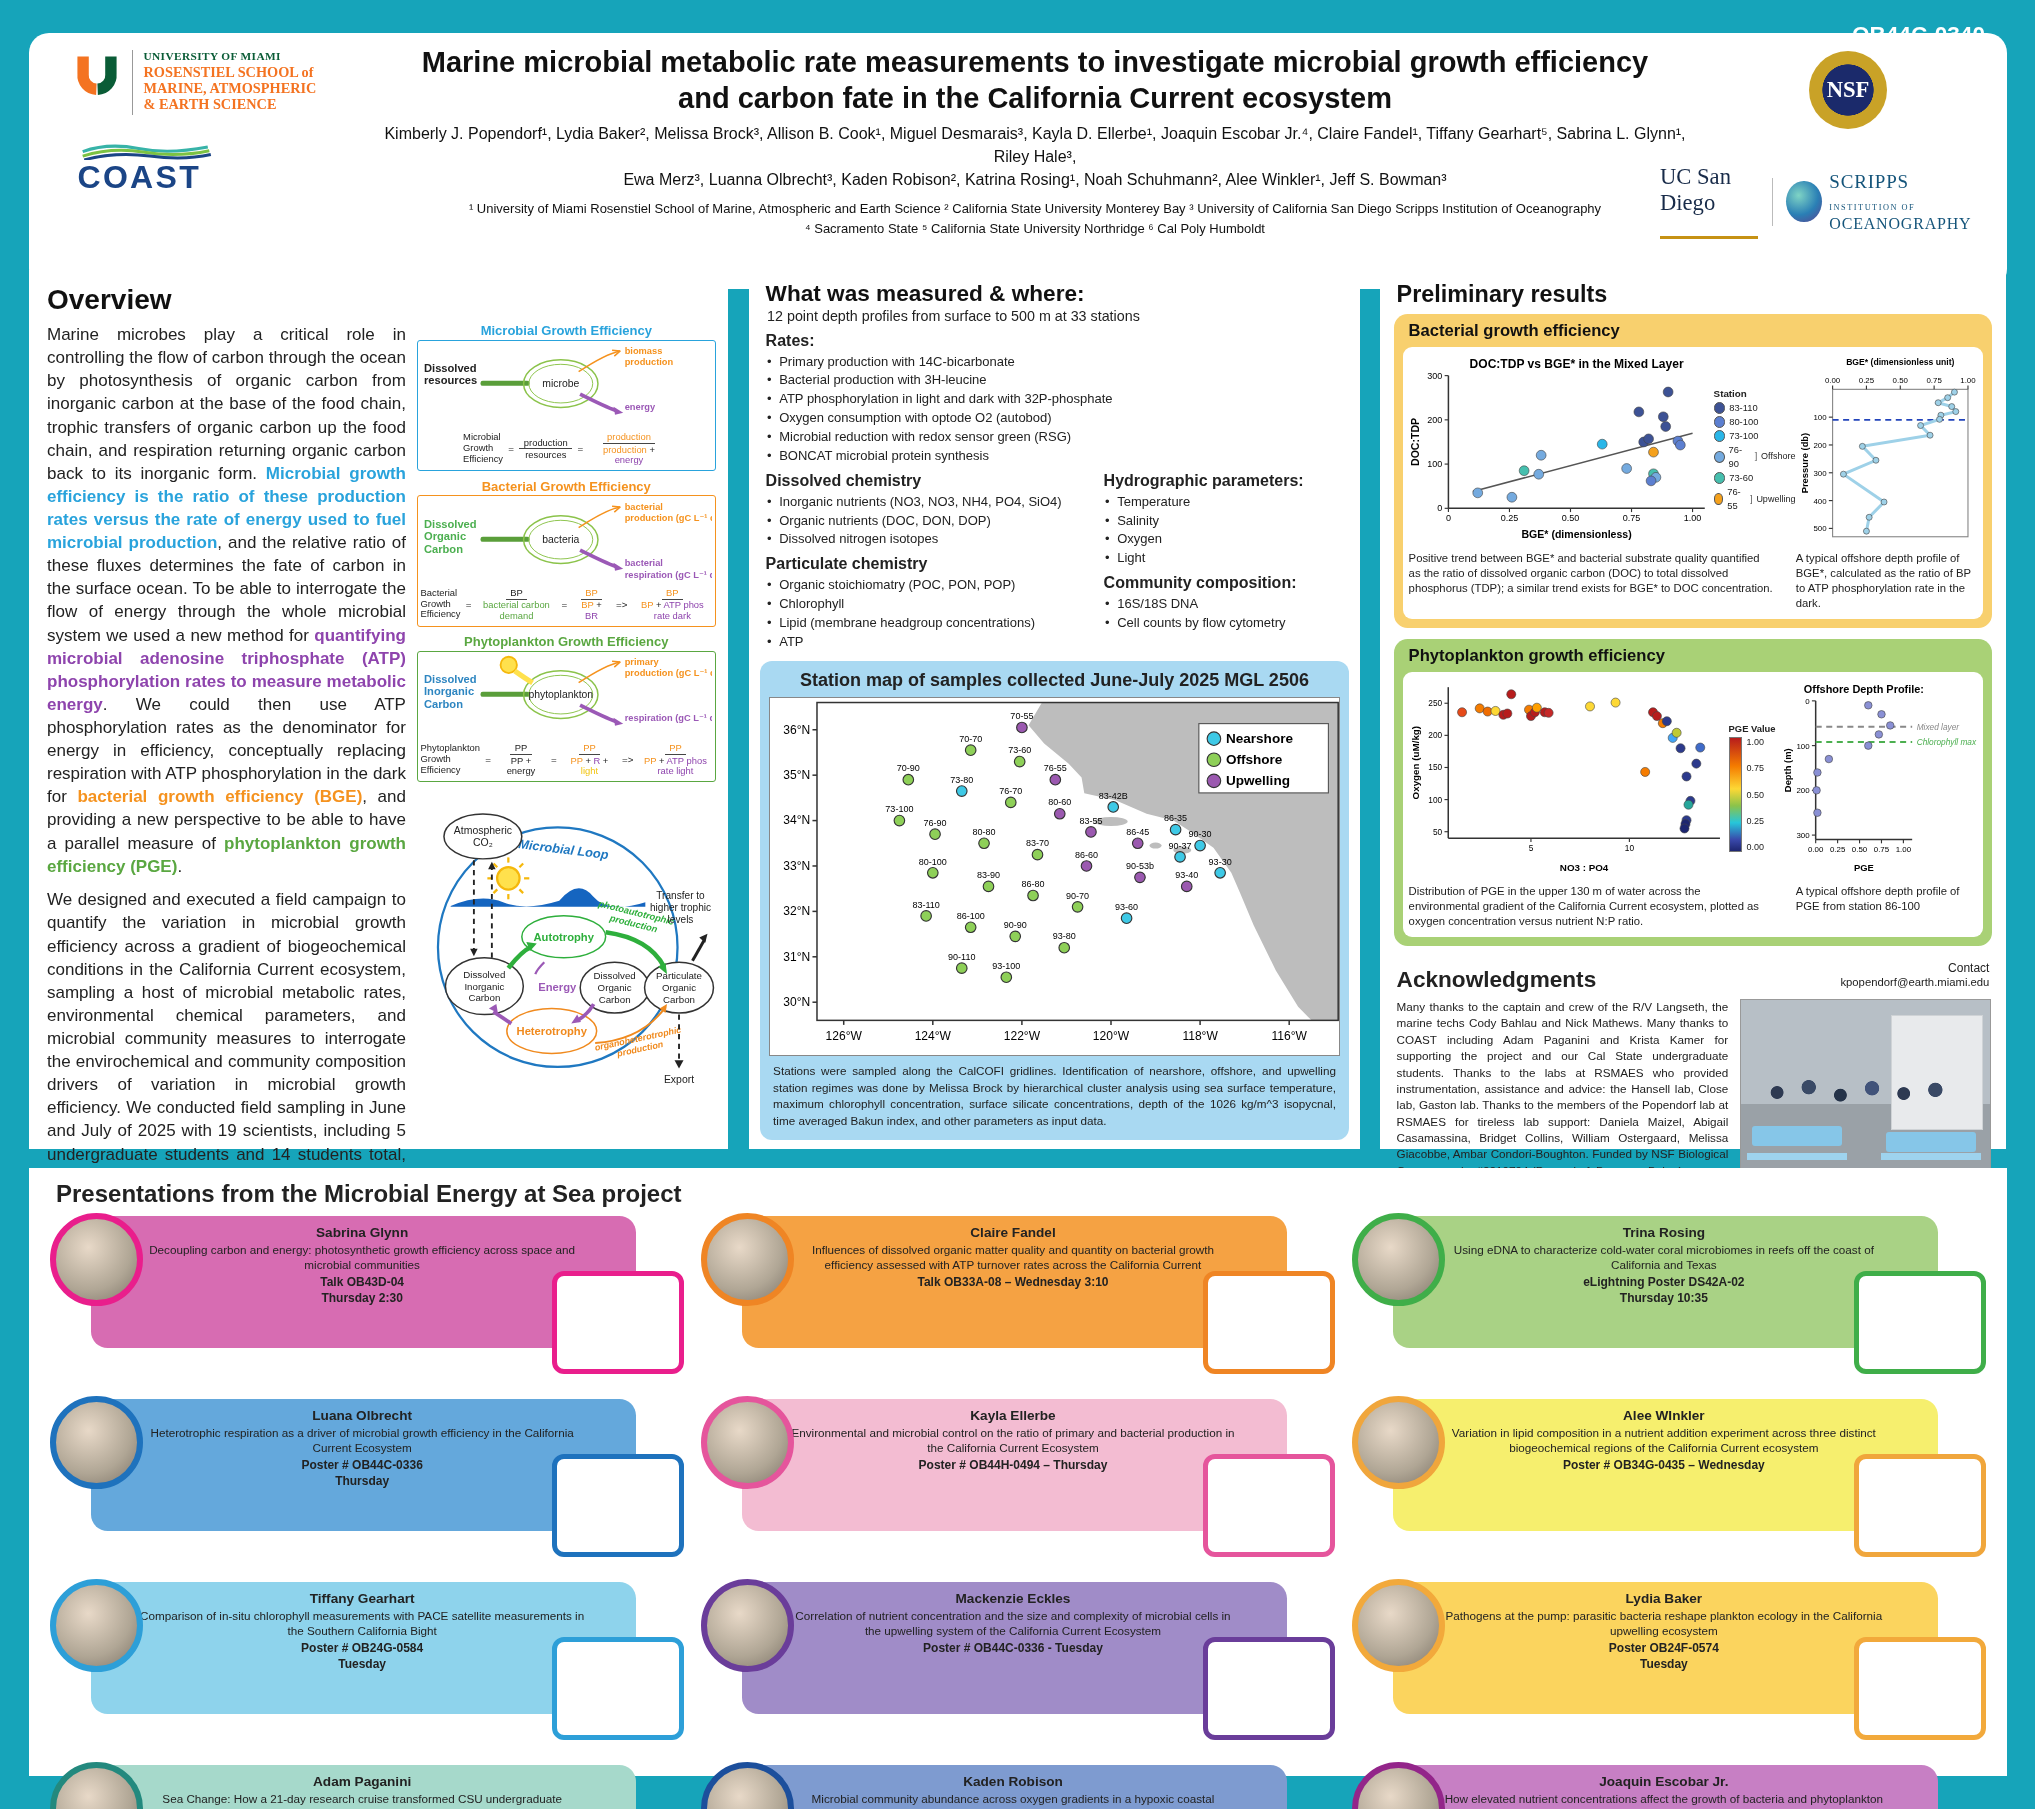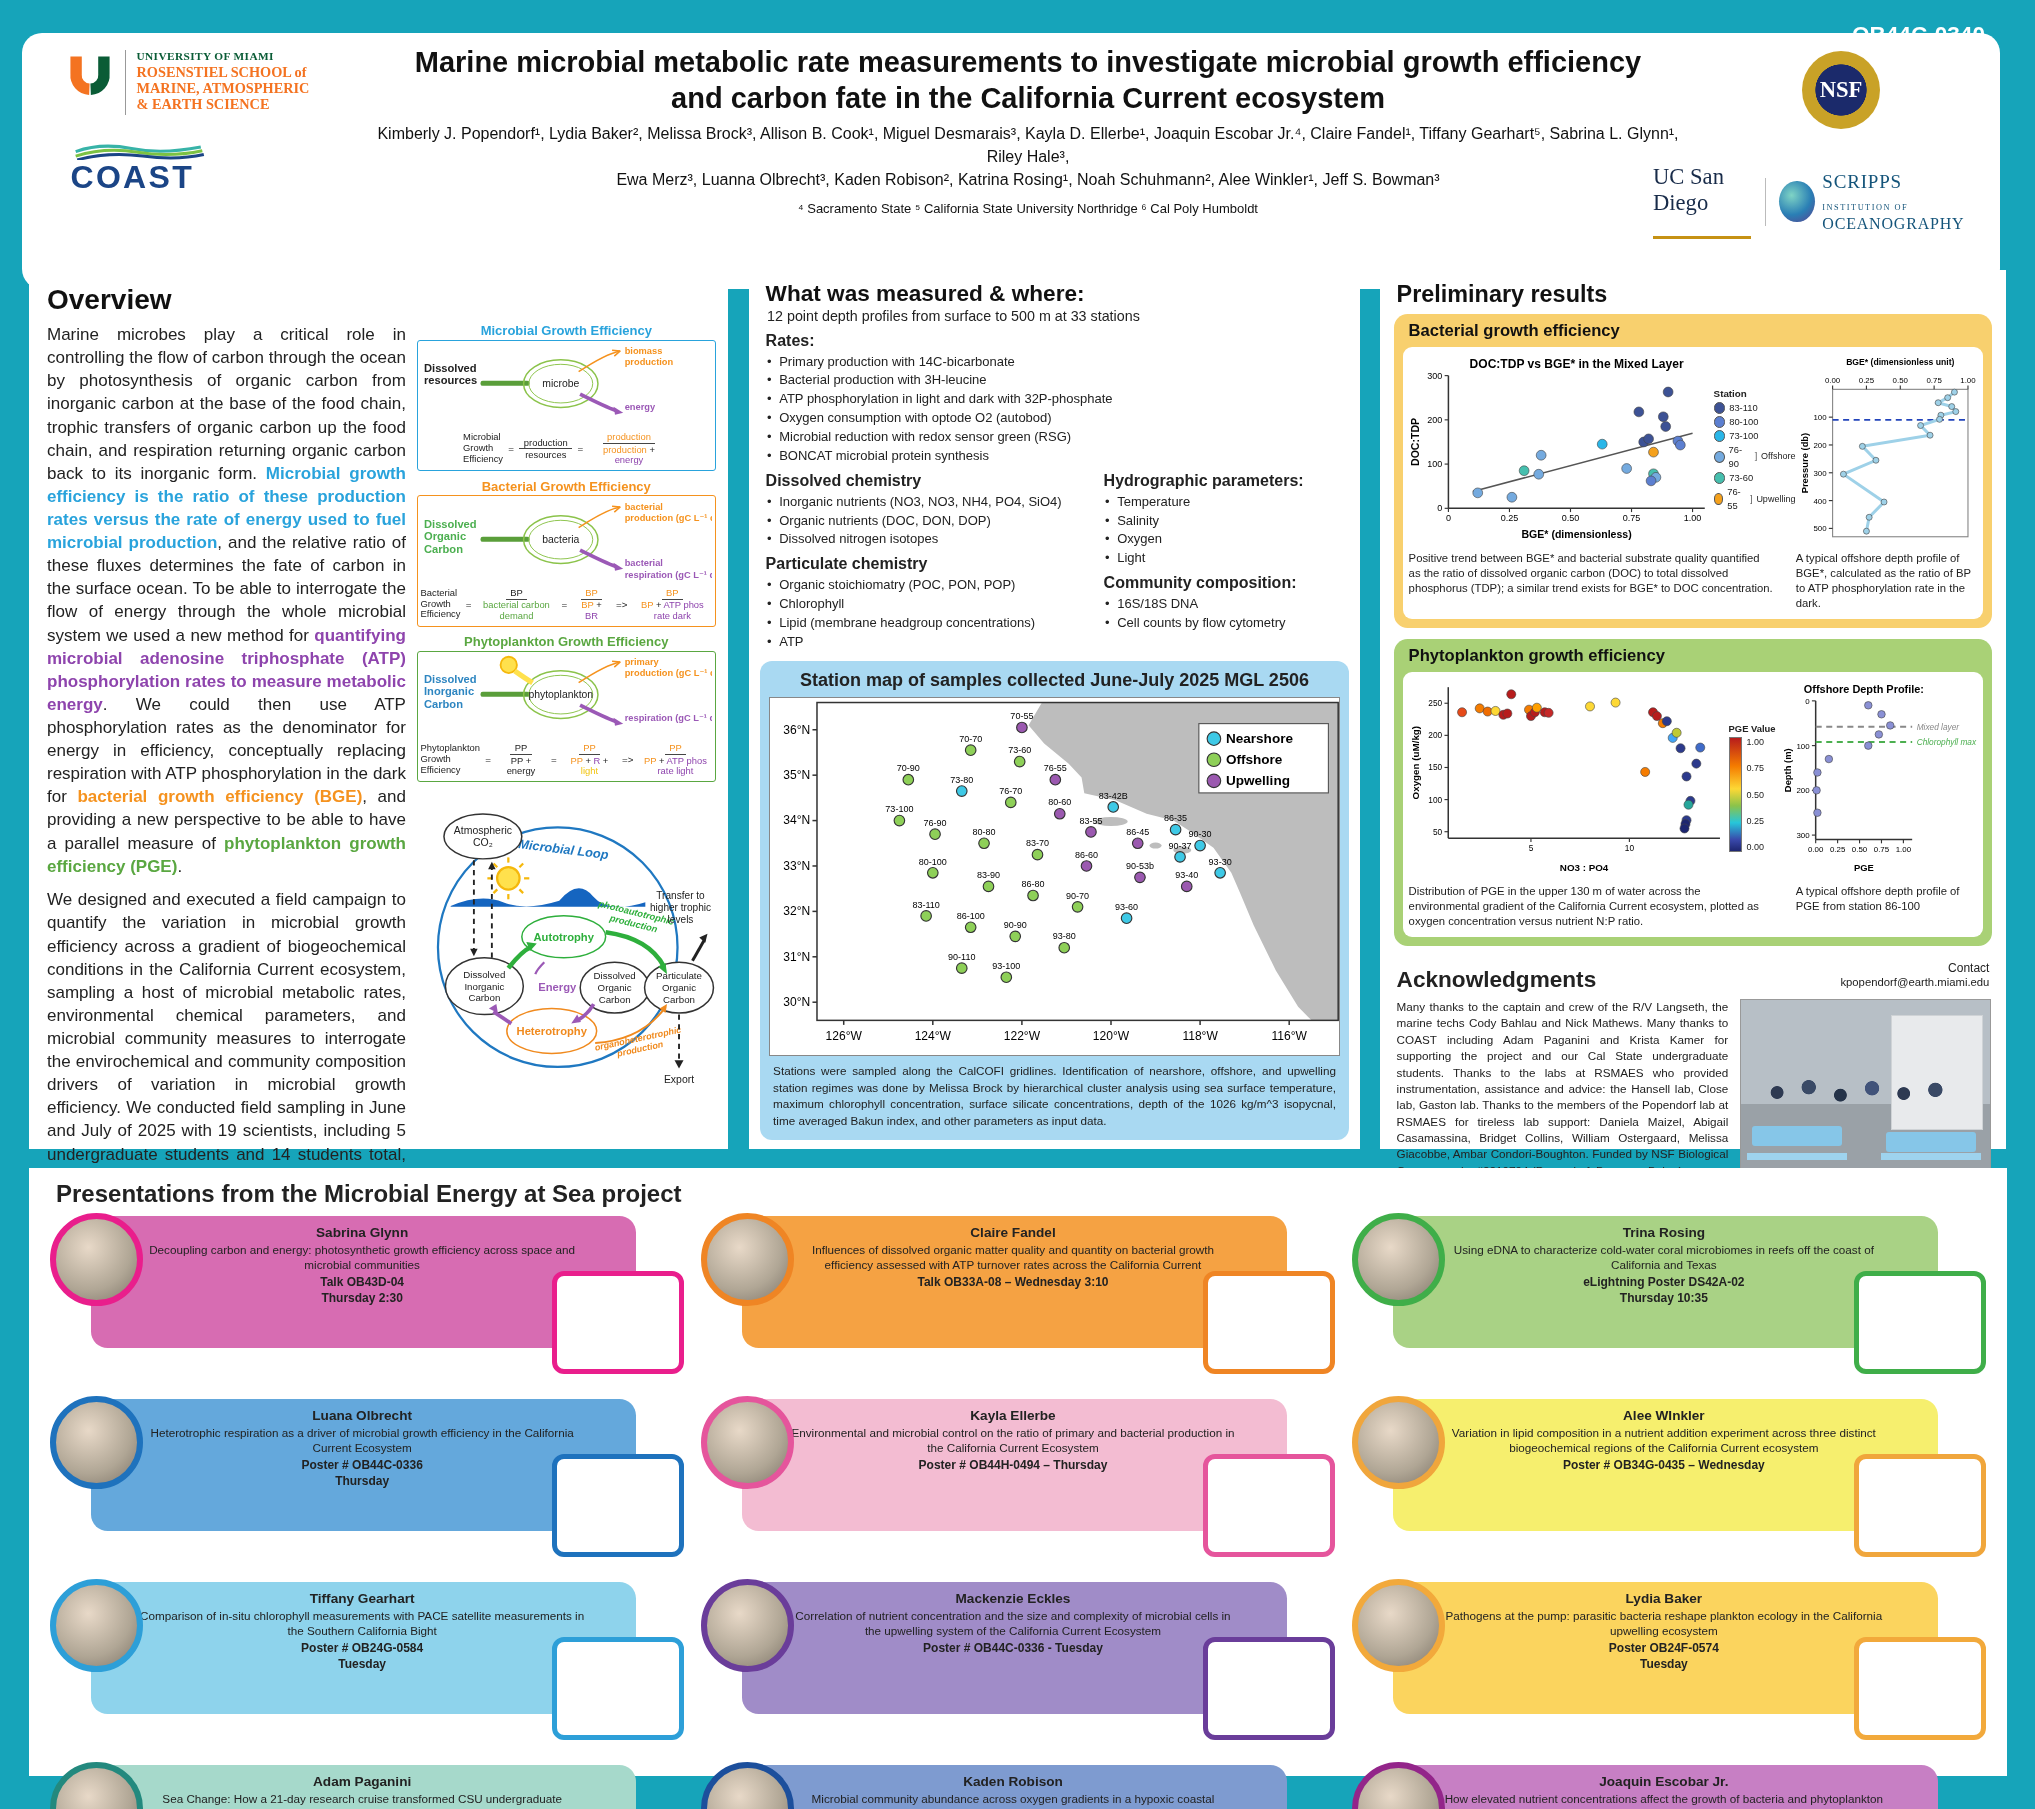--- a/index.html
+++ b/index.html
@@ -1,21 +1,21 @@
 <!DOCTYPE html>
 <html style="font-size:12px"><head>
 <meta charset="utf-8">
 <style>
   html,body{margin:0;padding:0;width:2035px;height:1809px;overflow:hidden;
     font-family:"Liberation Sans","DejaVu Sans",sans-serif;color:#222;}
   .poster{position:absolute;left:0;top:0;width:2035px;height:1809px;background:#16a4ba;}
   .panel{position:absolute;background:#fff;}
   .poster-id{position:absolute;top:22px;right:50px;color:#fff;font-weight:bold;font-size:22.6px;}
   
-  .hdr{left:22px;top:33px;width:1978px;height:256px;border-radius:20px;}
+  .hdr{left:29px;top:33px;width:1978px;height:256px;border-radius:20px;}
   .hdr-left{position:absolute;left:44px;top:16.6px;width:249px;}
   .um-row{display:flex;align-items:flex-start;gap:7.5px;}
   .um-divider{width:1.5px;height:65px;background:#999;margin:0 3px;}
   .um-txt1{color:#0a5c36;font-family:"Liberation Serif",serif;font-weight:bold;font-size:11.3px;letter-spacing:0.4px;}
   .um-txt2{color:#f47321;font-family:"Liberation Serif",serif;font-weight:bold;font-size:14.3px;line-height:1.12;margin-top:2.3px;}
   .coast{margin-top:26px;margin-left:4.5px;}
   .coast-name{color:#1b4586;font-weight:bold;font-size:32px;letter-spacing:2.3px;line-height:.9;}
   .hdr-center{position:absolute;left:354px;top:10.6px;width:1304px;text-align:center;}
   .title{font-size:29px;font-weight:bold;line-height:1.25;color:#111;}
   .authors{font-size:16px;margin-top:6px;line-height:1.45;color:#111;}
@@ -158,20 +158,21 @@
     <div class="hdr-center">
       <div class="title">
         <div>Marine microbial metabolic rate measurements to investigate microbial growth efficiency</div>
         <div>and carbon fate in the California Current ecosystem</div>
       </div>
       <div class="authors">
         <div>Kimberly J. Popendorf¹, Lydia Baker², Melissa Brock³, Allison B. Cook¹, Miguel Desmarais³, Kayla D. Ellerbe¹, Joaquin Escobar Jr.⁴, Claire Fandel¹, Tiffany Gearhart⁵, Sabrina L. Glynn¹, Riley Hale³,</div>
         <div>Ewa Merz³, Luanna Olbrecht³, Kaden Robison², Katrina Rosing¹, Noah Schuhmann², Alee Winkler¹, Jeff S. Bowman³</div>
       </div>
       <div class="affil">
+        <div>¹ University of Miami Rosenstiel School of Marine, Atmospheric and Earth Science   ² California State University Monterey Bay   ³ University of California San Diego Scripps Institution of Oceanography</div>
         <div>⁴ Sacramento State   ⁵ California State University Northridge   ⁶ Cal Poly Humboldt</div>
       </div>
     </div>
 
     <div class="hdr-right">
       <div class="nsf">
           <span>NSF</span>
         </div>
       <div class="hdr-logos-row">
         <div class="ucsd">UC San Diego</div>

